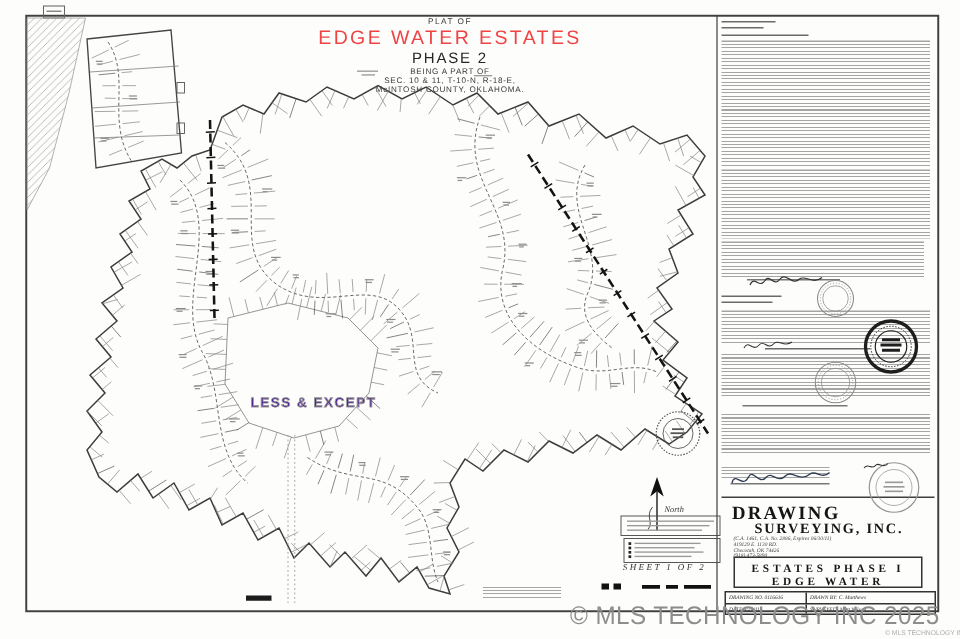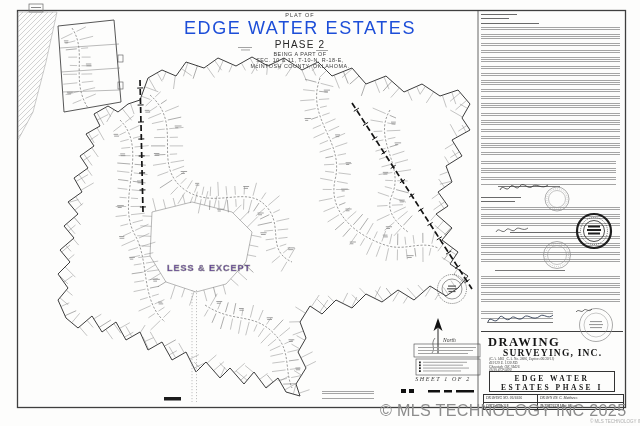--- a/index.html
+++ b/index.html
@@ -6,21 +6,21 @@
   body{
     width:640px;height:426px;position:relative;overflow:hidden;
     background:#fdfdfc;
     font-family:"Liberation Sans",sans-serif;
     color:#2e2e2e;
   }
   .abs{position:absolute;}
   
   .title-block{left:175px;top:12px;width:250px;text-align:center;line-height:1.12;}
   .t-platof{font-size:5.5px;letter-spacing:1px;color:#3a3a3a;}
-  .t-name{font-size:18px;letter-spacing:1.6px;color:#1d4ed8;font-weight:400;}
+  .t-name{font-size:13px;letter-spacing:1.6px;color:#ef4444;font-weight:400;}
   .t-phase{font-size:10px;letter-spacing:1.2px;color:#262626;margin-top:1px;}
   .t-sub{font-size:5.4px;letter-spacing:.5px;color:#3a3a3a;}
   
   .less-except{left:148px;top:263px;width:122px;text-align:center;
     font-weight:700;color:#4c1d95;letter-spacing:1px;
     -webkit-text-stroke:.55px #9a9a9a;}
   .le1{font-size:9px;}
   .le2{font-size:8px;}
   
   .col{left:0;top:0;width:640px;height:426px;}
@@ -99,22 +99,22 @@
 </div>
 
 <div class="abs headrick">
   <div class="h-name1">DRAWING</div>
   <div class="h-name2">SURVEYING, INC.</div>
   <div class="h-small" style="top:26px;">(C.A. 1461, C.A. No. 2886, Expires 06/30/11)</div>
   <div class="h-small" style="top:30px;">419129 E. 1130 RD.</div>
   <div class="h-small" style="top:33.5px;">Checotah, OK 74426</div>
   <div class="h-small" style="top:37px;">(918) 473-5890</div>
   <div class="h-proj">
+    <div>ESTATES PHASE I</div>
     <div>EDGE WATER</div>
-    <div>ESTATES PHASE I</div>
   </div>
   <div class="h-table">
     <div class="h-row">
       <div class="h-cell1">DRAWING NO. 0116616</div>
       <div class="h-cell2">DRAWN BY: C. Matthews</div>
     </div>
     <div class="h-row">
       <div class="h-cell1">DATE 5/24/11</div>
       <div class="h-cell2">SURVEYED: Matt Wilson</div>
     </div>

